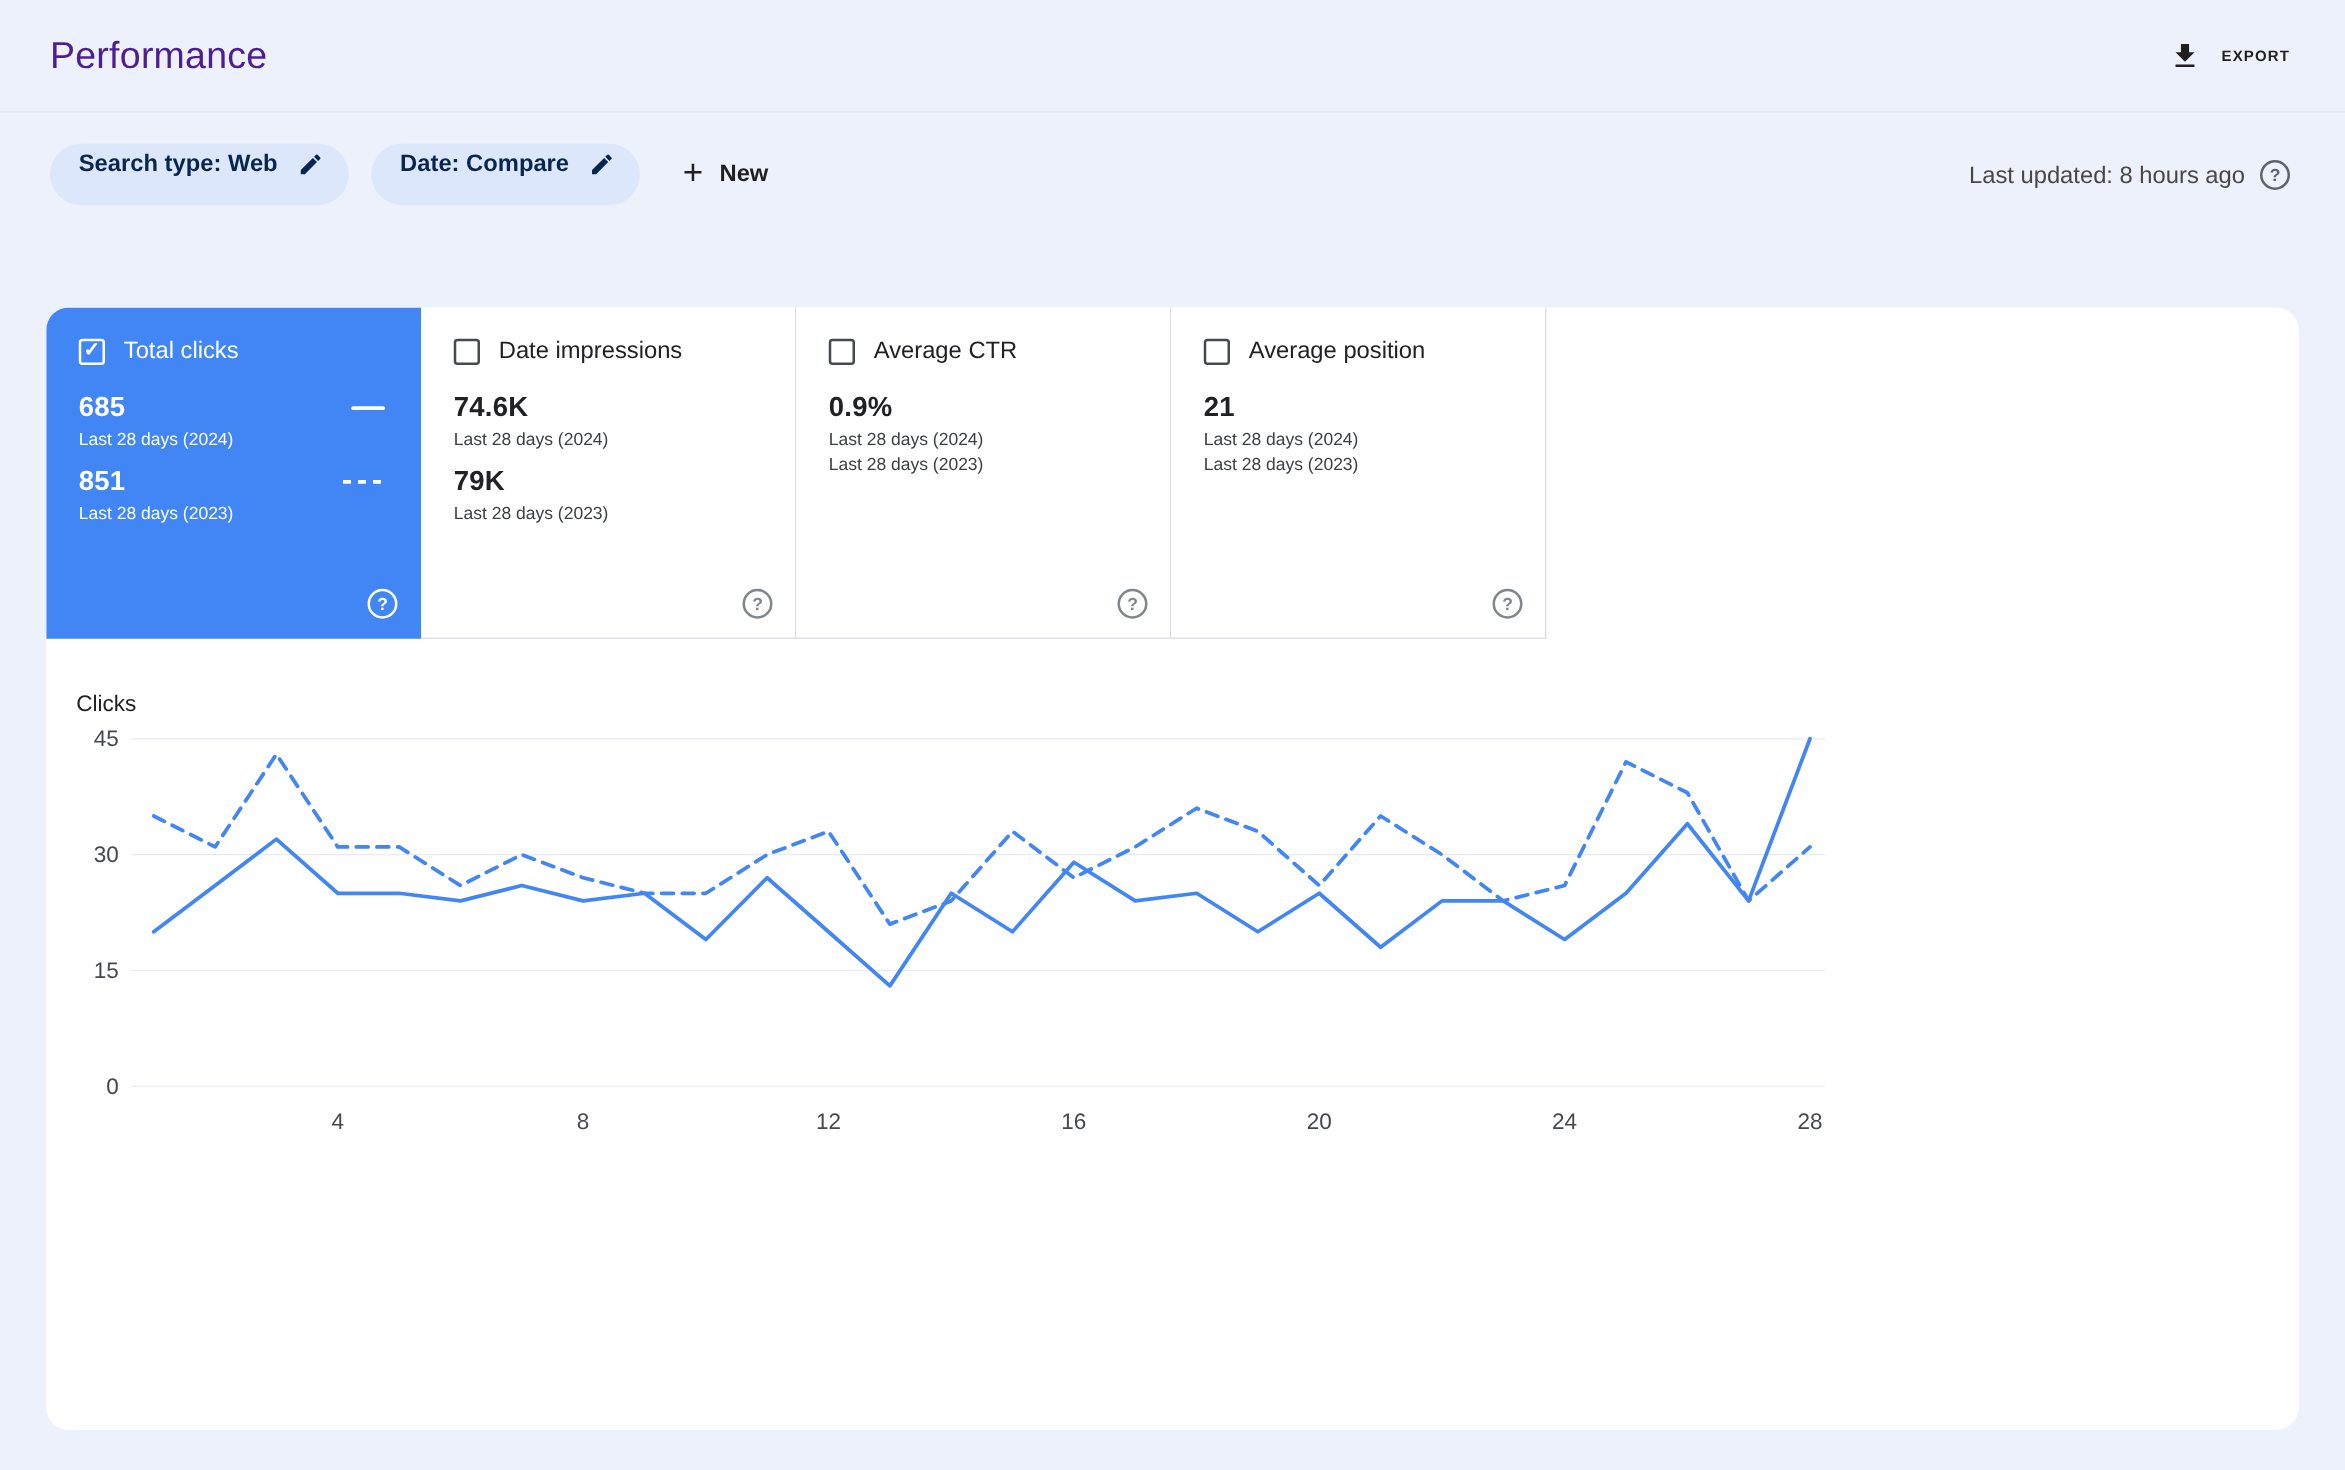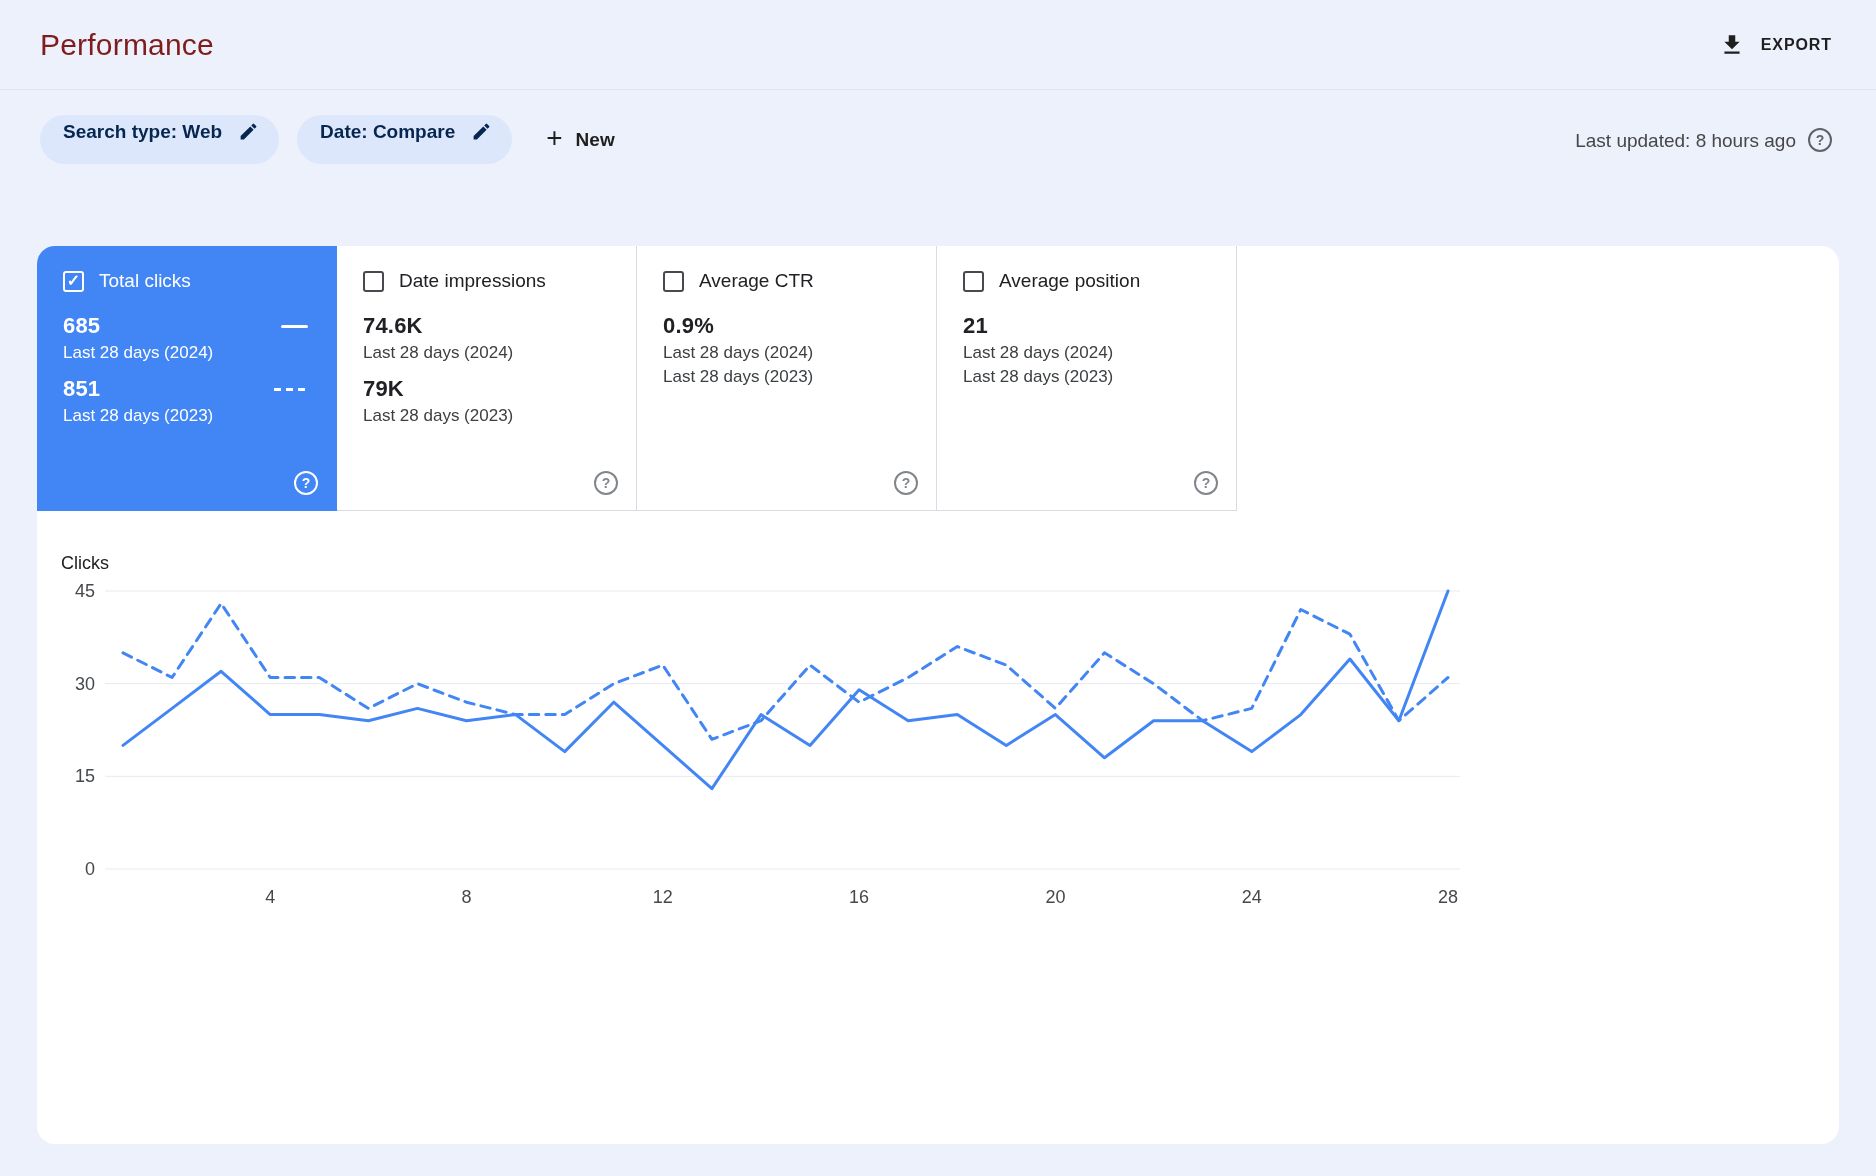--- a/index.html
+++ b/index.html
@@ -10,25 +10,25 @@
     color:#202124;
     overflow:hidden;
   }
   
   .top-header {
     height:90px;
     display:flex; align-items:center; justify-content:space-between;
     padding:0 44px 0 40px;
     border-bottom:1px solid #e2e6f3;
   }
-  .page-title { font-size:30px; font-weight:500; color:#7f1d1d; letter-spacing:.2px; }
+  .page-title { font-size:30px; font-weight:500; color:#4c1d95; letter-spacing:.2px; }
   .export-btn {
     display:flex; align-items:center; gap:16px;
     background:none; border:none; cursor:pointer;
-    font-family:inherit; font-size:16px; font-weight:700; letter-spacing:.9px; color:#1f1f1f;
+    font-family:inherit; font-size:12px; font-weight:700; letter-spacing:.9px; color:#1f1f1f;
   }
   .export-btn svg { width:26px; height:26px; fill:#1f1f1f; }
 
   
   .filter-row {
     display:flex; align-items:center; gap:18px;
     padding:25px 44px 0 40px;
   }
   .chip {
     display:flex; align-items:center; gap:16px;
@@ -90,21 +90,21 @@
     cursor:pointer;
   }
   .card.selected .checkbox { border-color:#fff; }
   .check { color:#fff; font-size:16px; font-weight:700; line-height:1; }
   .value-row {
     display:flex; align-items:center; justify-content:space-between;
     margin-top:21px; padding-right:8px;
   }
   .value-row.second { margin-top:13px;gap:24px; }
   .metric-value { font-size:22px; font-weight:700; letter-spacing:.2px; }
-  .period { margin-top:4px; font-size:17px; color:#3c4043; }
+  .period { margin-top:4px; font-size:14px; color:#3c4043; }
   .card.selected .period { color:#fff; }
   .legend-line { width:27px; height:3px; background:#fff; border-radius:2px; }
   .legend-dashes {
     width:34px; height:3px;
     background:repeating-linear-gradient(90deg,#fff 0 7px,transparent 7px 12px);
   }
   .card .help-circle { position:absolute; right:18px; bottom:15px; border-color:#80868b; color:#80868b; }
   .card.selected .help-circle { border-color:#fff; color:#fff; }
 
   

